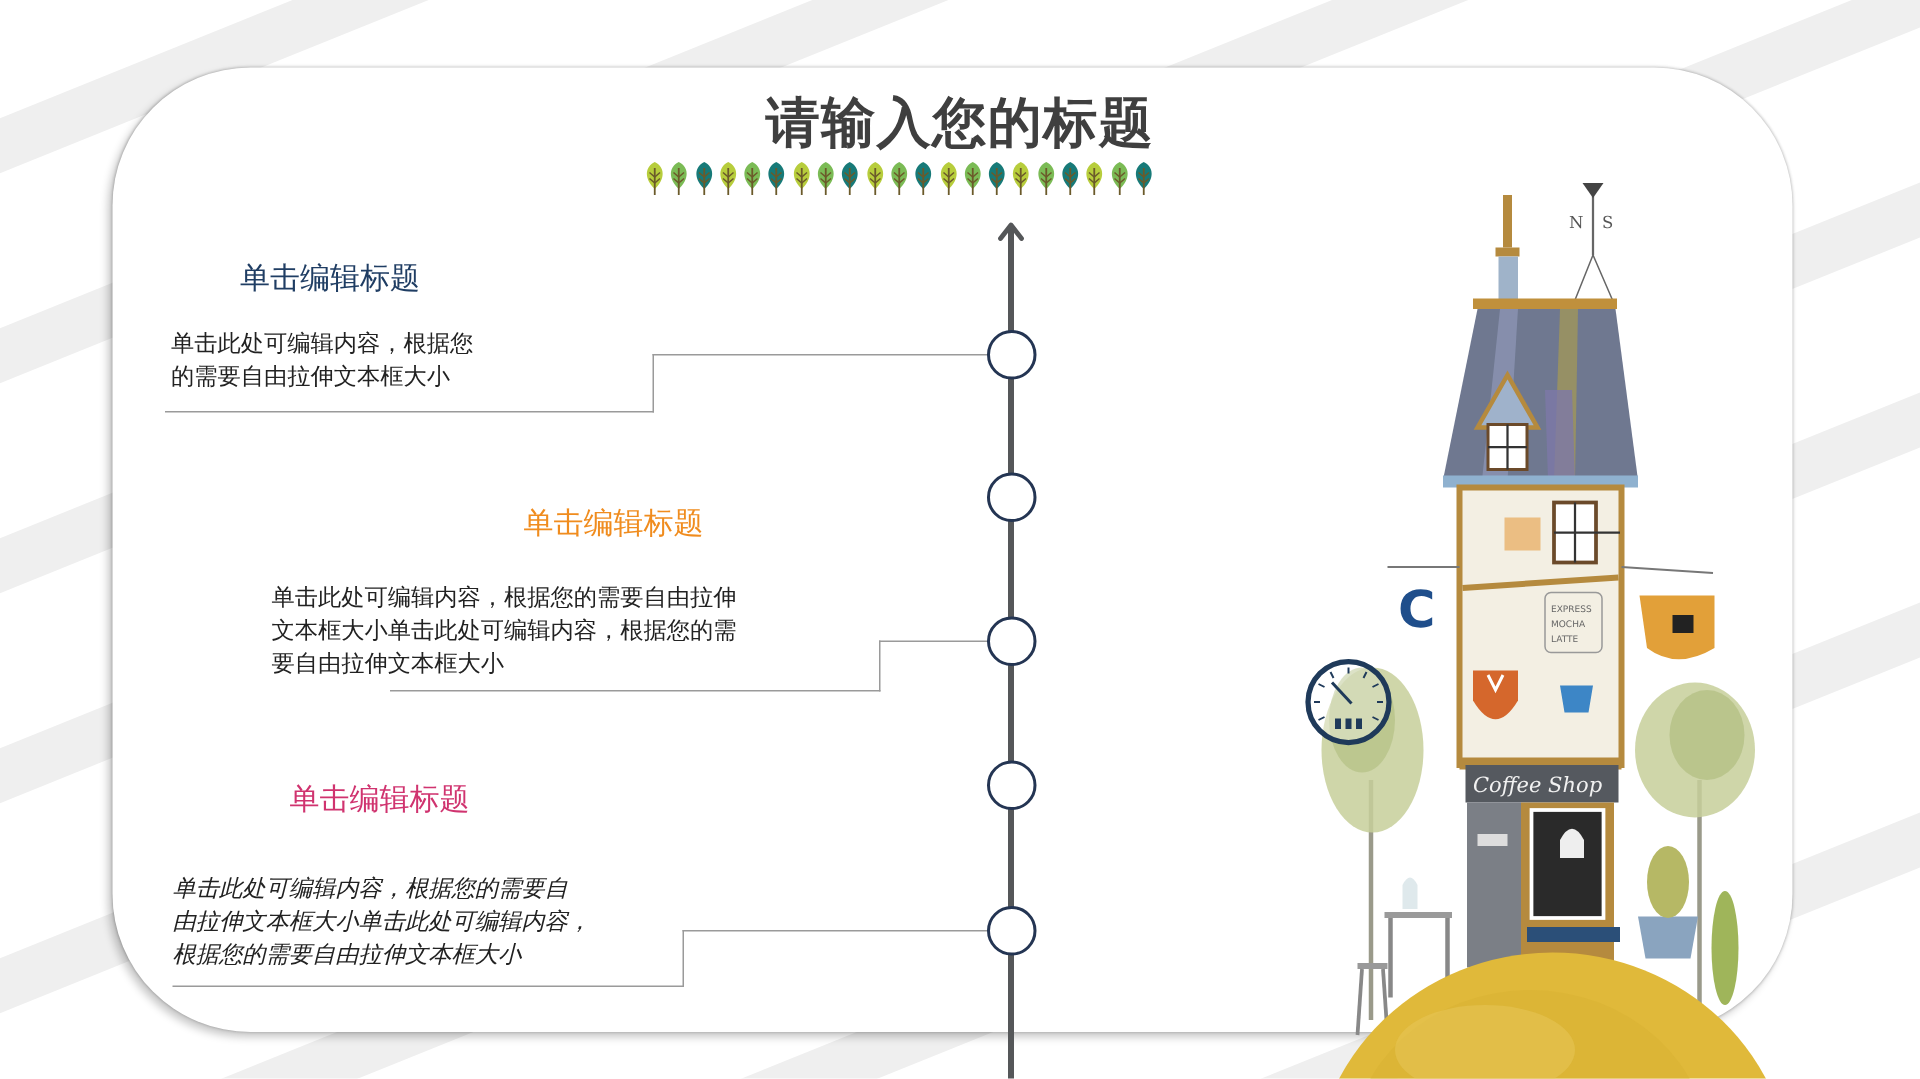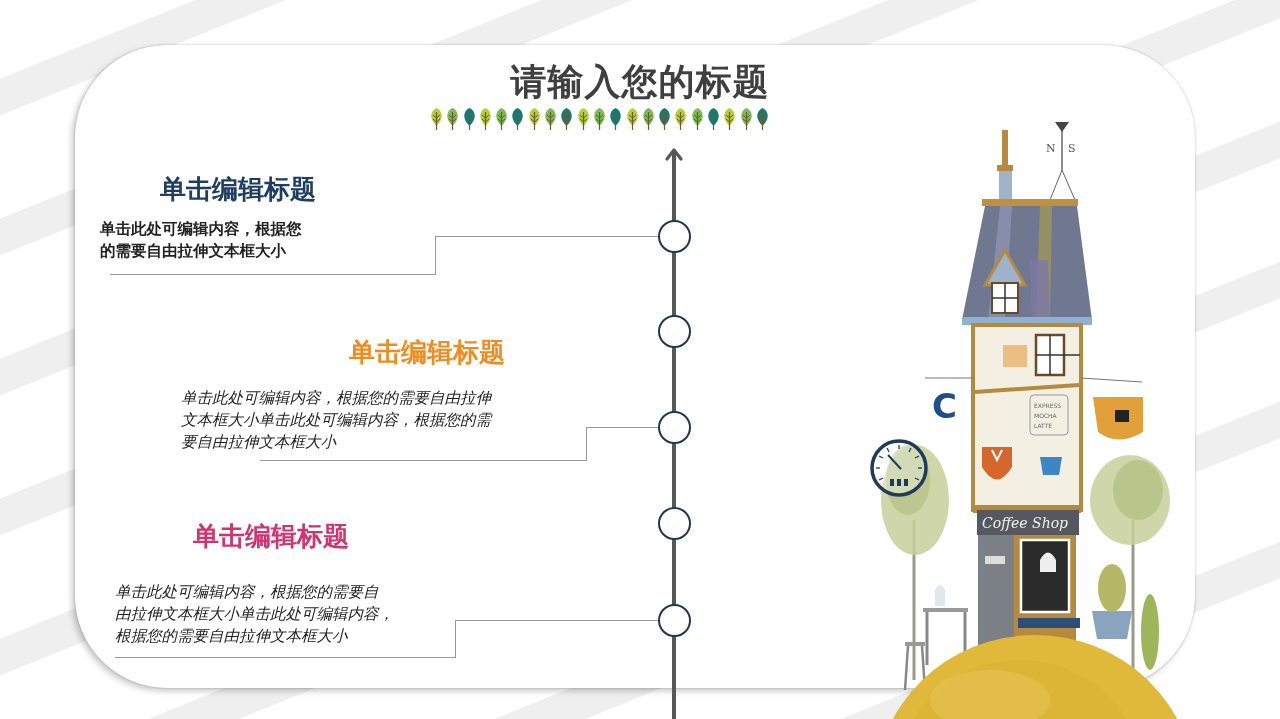--- a/index.html
+++ b/index.html
@@ -34,21 +34,21 @@
   }
   .arrow-head {
     position:absolute; left:664px; top:146px;
   }
   .node {
     position:absolute; width:29px; height:29px; border-radius:50%;
     border:2px solid #243553; background:#ffffff;
   }
   .connector { position:absolute; border-color:#9a9a9a; border-style:solid; }
   .item-title {
-    position:absolute; font-size:26px; font-weight:bold; white-space:nowrap;
+    position:absolute; font-size:20px; font-weight:normal; white-space:nowrap;
   }
   .item-body {
     position:absolute; font-size:15.5px; line-height:22px; color:#222222; white-space:pre-line;
   }
   .illustration { position:absolute; left:860px; top:115px; width:320px; height:604px; }
 </style>
 </head>
 <body>
 
 <div class="bg-stripes">
@@ -252,25 +252,25 @@
 <div class="connector" style="left:435px; top:236px; width:223px; height:0; border-width:1.5px 0 0 0;"></div>
 <div class="connector" style="left:110px; top:236px; width:325px; height:38px; border-width:0 1.5px 1.5px 0;"></div>
 
 <div class="connector" style="left:586px; top:427px; width:72px; height:0; border-width:1.5px 0 0 0;"></div>
 <div class="connector" style="left:260px; top:427px; width:326px; height:33px; border-width:0 1.5px 1.5px 0;"></div>
 
 <div class="connector" style="left:455px; top:620px; width:203px; height:0; border-width:1.5px 0 0 0;"></div>
 <div class="connector" style="left:115px; top:620px; width:340px; height:37px; border-width:0 1.5px 1.5px 0;"></div>
 
 <div class="item-title" id="t0" style="left: 160px; top: 172px; color: rgb(31, 61, 99);">单击编辑标题</div>
-<div class="item-body" style="left:100px; top:218px;font-weight:bold;">单击此处可编辑内容，根据您
+<div class="item-body" style="left:114px; top:218px;">单击此处可编辑内容，根据您
 的需要自由拉伸文本框大小</div>
 
 <div class="item-title" id="t1" style="left: 349px; top: 335px; color: rgb(240, 140, 30);">单击编辑标题</div>
-<div class="item-body" style="left:181px; top:387px;font-style:italic;">单击此处可编辑内容，根据您的需要自由拉伸
+<div class="item-body" style="left:181px; top:387px;">单击此处可编辑内容，根据您的需要自由拉伸
 文本框大小单击此处可编辑内容，根据您的需
 要自由拉伸文本框大小</div>
 
 <div class="item-title" id="t2" style="left: 193px; top: 519px; color: rgb(208, 51, 111);">单击编辑标题</div>
 <div class="item-body" style="left:115px; top:581px;font-style:italic;">单击此处可编辑内容，根据您的需要自
 由拉伸文本框大小单击此处可编辑内容，
 根据您的需要自由拉伸文本框大小</div>
 
 <svg class="illustration" viewBox="860 115 320 604" width="320" height="604">
 

